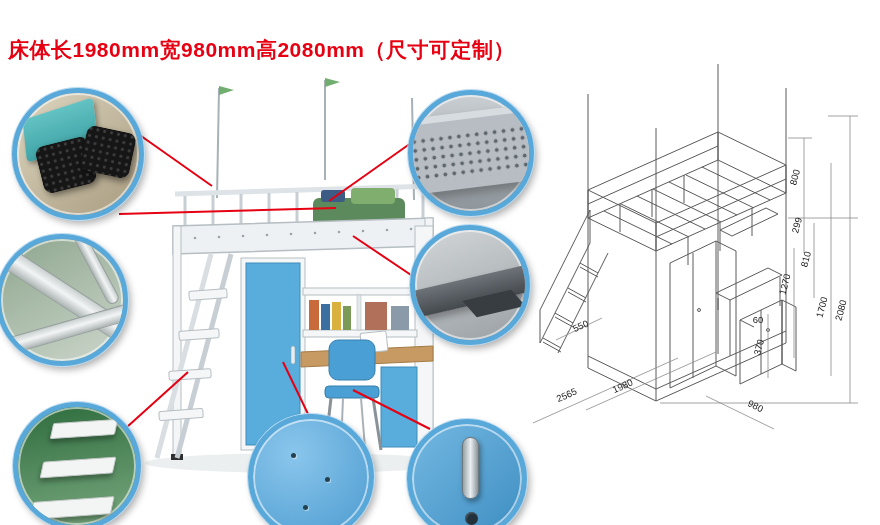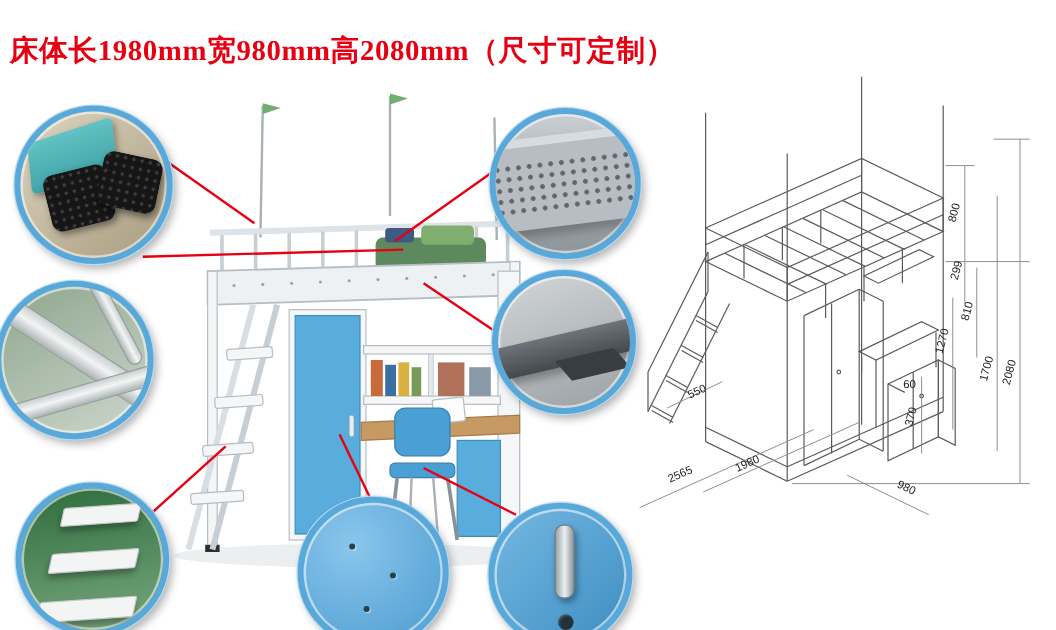--- a/index.html
+++ b/index.html
@@ -2,23 +2,23 @@
 <html><head>
 <meta charset="utf-8">
 <style>
   * { margin:0; padding:0; box-sizing:border-box; }
   html,body { background:#ffffff; }
   .page {
     position:relative; width:880px; height:525px; background:#fff;
     overflow:hidden; font-family:"Liberation Sans","DejaVu Sans",sans-serif;
   }
   .title {
-    position:absolute; left:8px; top:26px; z-index:40;
-    font-family:Liberation Serif, serif;
-    font-weight:bold; font-size:24px; color:#e60012; letter-spacing:.5px;
+    position:absolute; left:8px; top:36px; z-index:40;
+    font-family:Liberation Sans, sans-serif;
+    font-weight:bold; font-size:21px; color:#e60012; letter-spacing:.5px;
     white-space:nowrap;
   }
   
   .lines { position:absolute; left:0; top:0; z-index:20; pointer-events:none; }
   
   .photo { position:absolute; left:115px; top:78px; z-index:10; }
   
   .tech { position:absolute; left:528px; top:58px; z-index:10; }
   .tech text { font-size:9.5px; fill:#222; font-family:"Liberation Sans","DejaVu Sans",sans-serif; }
   

